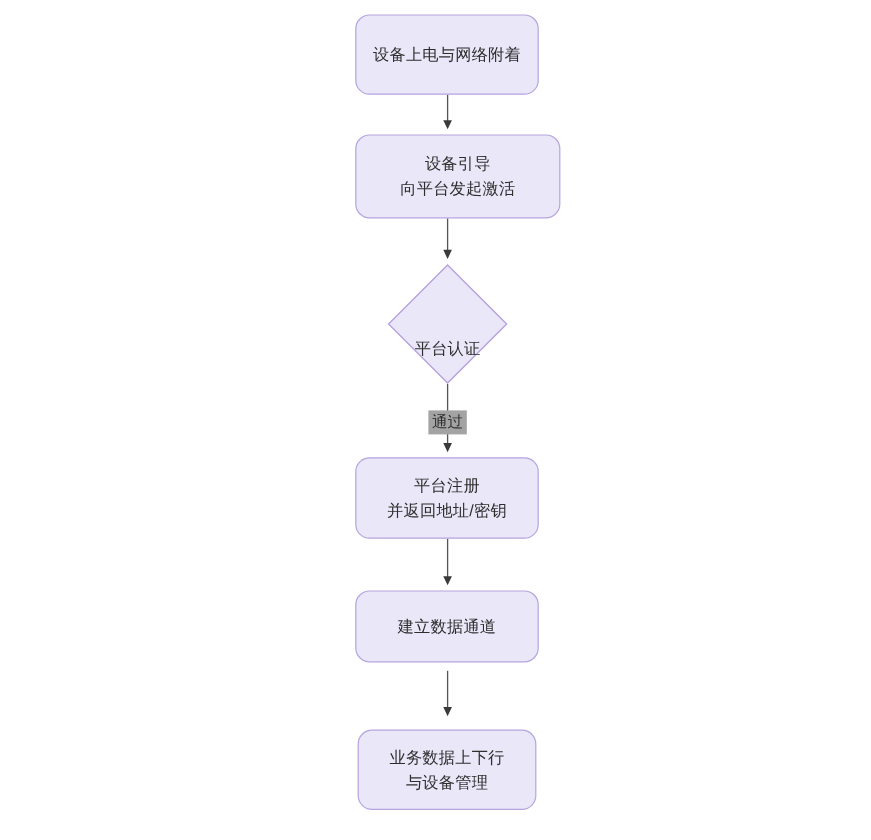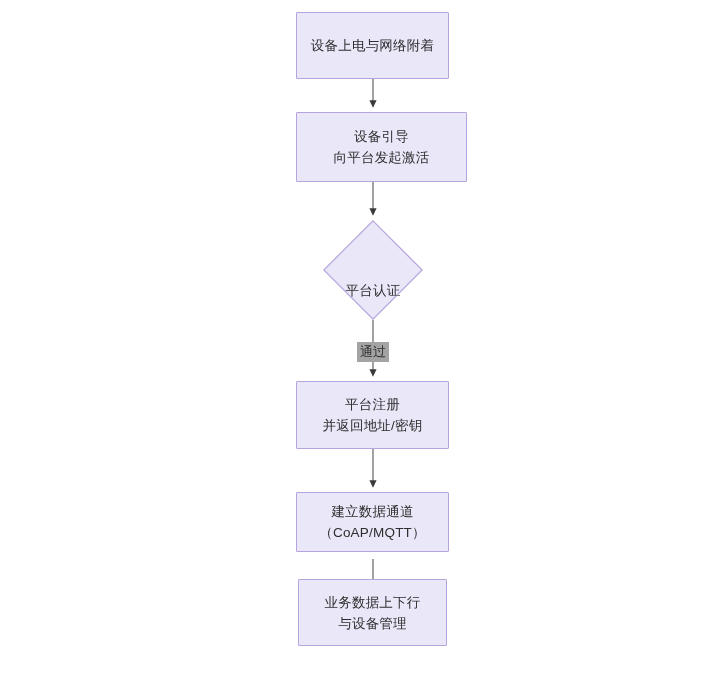--- a/index.html
+++ b/index.html
@@ -41,21 +41,21 @@
     display: flex;
     flex-direction: column;
     align-items: center;
     justify-content: center;
     text-align: center;
   }
 
   .node-process {
     background: #e9e7f8;
     border: 1px solid #b6a4de;
-    border-radius: 1px;
+    border-radius: 12px;
   }
 
   .node-decision {
     background: transparent;
     border: 0;
   }
   .node-decision .diamond-shape {
     position: absolute;
     left: 0;
     top: 0;
@@ -136,21 +136,20 @@
 
   <div class="edge-label" style="left:373px; top:352px;">通过</div>
 
   <div class="node node-process" style="left:296px; top:381px; width:153px; height:68px;align-items:center;">
     <div class="node-text">平台注册</div>
     <div class="node-text">并返回地址/密钥</div>
   </div>
 
   <div class="node node-process" style="left:296px; top:492px; width:153px; height:60px;">
     <div class="node-text">建立数据通道</div>
-    <div class="node-text">（CoAP/MQTT）</div>
   </div>
 
-  <div class="node node-process" style="left:298px; top:579px; width:149px; height:67px;">
+  <div class="node node-process" style="left:298px; top:608px; width:149px; height:67px;">
     <div class="node-text">业务数据上下行</div>
     <div class="node-text">与设备管理</div>
   </div>
 
 </div>
 
 </body></html>

